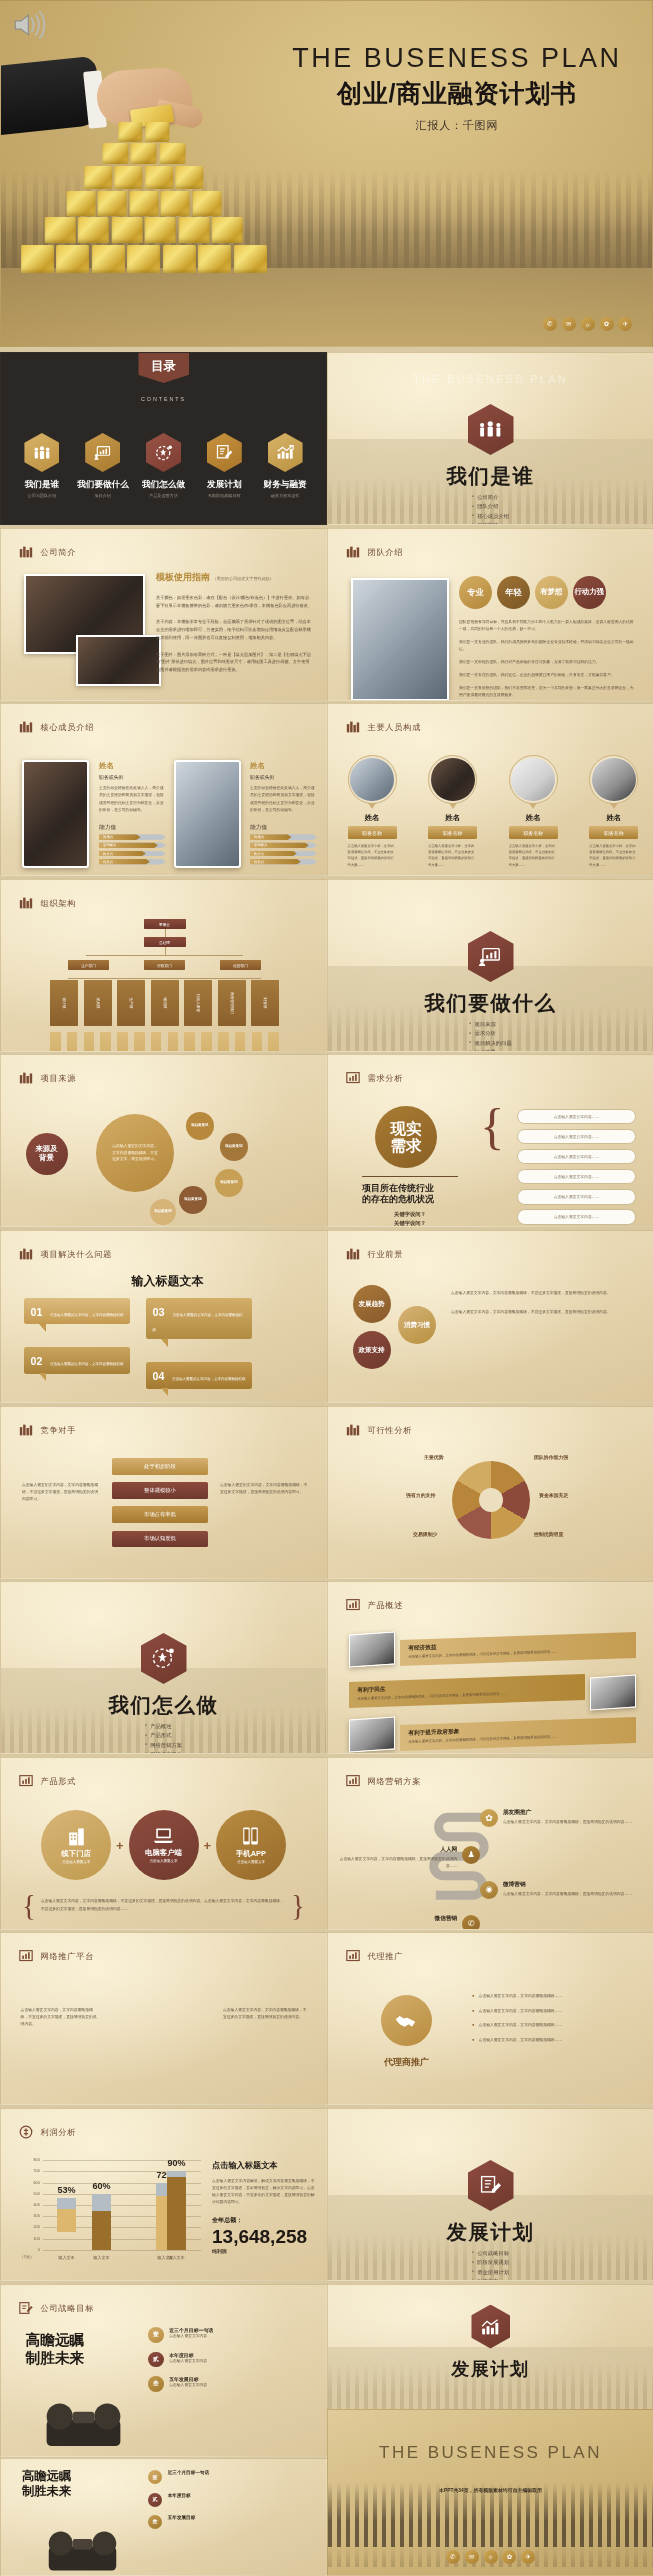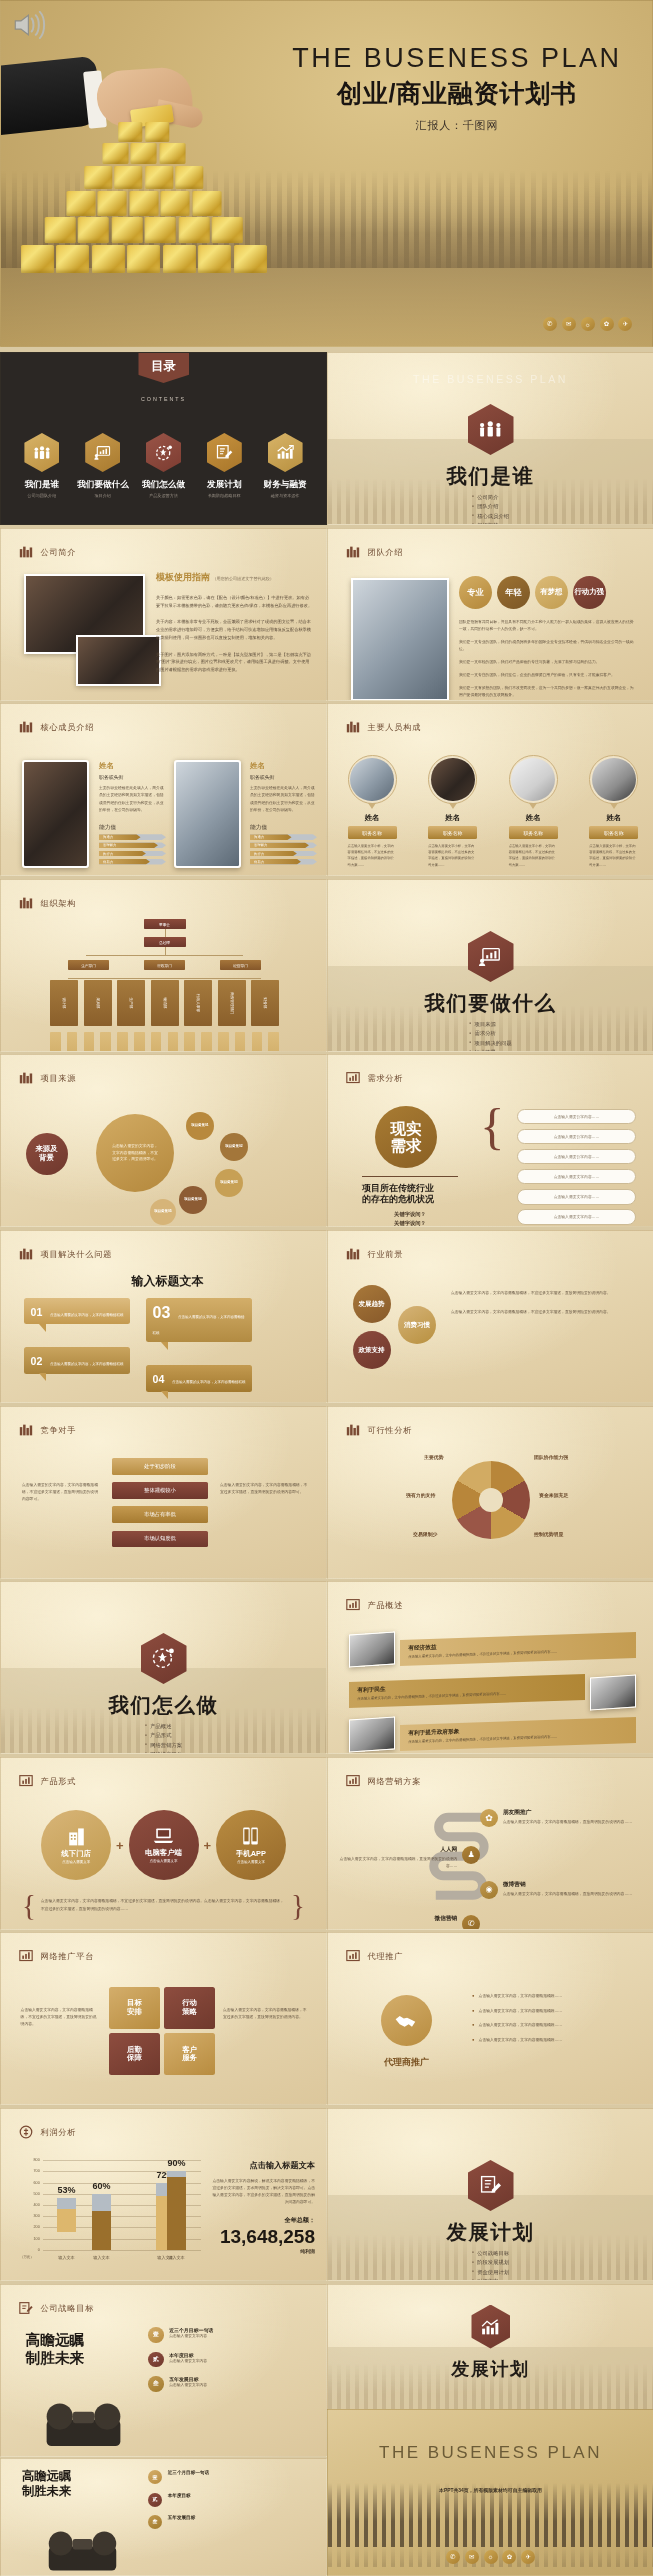--- a/index.html
+++ b/index.html
@@ -771,21 +771,21 @@
         <span style="font-size:10.6px;font-weight:700;">01</span>
         <span style="font-size:3.5px;margin-left:4.1px;">点击输入需要的文字内容，文字内容需概括精练</span>
       </div>
       <div class="bubble" style="padding:5.7px 6.5px;margin-top:23px;background:linear-gradient(180deg,#caa55f,#a9823a);">
         <span style="font-size:10.6px;font-weight:700;">02</span>
         <span style="font-size:3.5px;margin-left:4.1px;">点击输入需要的文字内容，文字内容需概括精练</span>
       </div>
     </div>
     <div style="position:absolute;left:145px;top:67px;width:106px;">
       <div class="bubble" style="padding:5.7px 6.5px;background:linear-gradient(180deg,#d3ae69,#b28b42);">
-        <span style="font-size:16px;font-weight:700;">03</span>
+        <span style="font-size:11px;font-weight:700;">03</span>
         <span style="font-size:3.5px;margin-left:4.1px;">点击输入需要的文字内容，文字内容需概括精练</span>
       </div>
       <div class="bubble" style="padding:5.7px 6.5px;margin-top:23px;background:linear-gradient(180deg,#c39a50,#a2792f);">
         <span style="font-size:10.6px;font-weight:700;">04</span>
         <span style="font-size:3.5px;margin-left:4.1px;">点击输入需要的文字内容，文字内容需概括精练</span>
       </div>
     </div>
   </div>
 
   <div class="slide w-half col-r" style="top:1230px;height:173px;">
@@ -1026,30 +1026,20 @@
         <rect x="1" y="2" width="15" height="12" fill="none" stroke="#7a4a33" stroke-width="1.4"></rect>
         <g fill="#7a4a33">
             <rect x="4" y="8" width="2" height="4"></rect>
             <rect x="7.5" y="6" width="2" height="6"></rect>
             <rect x="11" y="4" width="2" height="8"></rect>
           </g>
       </svg>
       <span class="tx">网络推广平台</span>
     </div>
     <p class="tinyp2" style="position:absolute;left:19.6px;top:74px;width:78px;">点击输入需要文字内容，文字内容需概括精练，不宜过多的文字描述，直接简明扼要的说明内容。</p>
-    <div style="position:absolute;left:108px;top:54px;display:grid;grid-template-columns:51px 51px;grid-gap:4.1px;">
-      <div class="ctag" style="height:42px;background:linear-gradient(150deg,#d4ae6b,#b88c3f);font-size:7.4px;white-space:pre-line;border-radius:2.5px;">目标
-安排</div>
-      <div class="ctag" style="height:42px;background:linear-gradient(150deg,#8e4d3f,#70392d);font-size:7.4px;white-space:pre-line;border-radius:2.5px;">行动
-策略</div>
-      <div class="ctag" style="height:42px;background:linear-gradient(150deg,#8e4d3f,#70392d);font-size:7.4px;white-space:pre-line;border-radius:2.5px;">后勤
-保障</div>
-      <div class="ctag" style="height:42px;background:linear-gradient(150deg,#d4ae6b,#b88c3f);font-size:7.4px;white-space:pre-line;border-radius:2.5px;">客户
-服务</div>
-    </div>
     <p class="tinyp2" style="position:absolute;left:222px;top:74px;width:85px;">点击输入需要文字内容，文字内容需概括精练，不宜过多的文字描述，直接简明扼要的说明内容。</p>
   </div>
 
   <div class="slide w-half col-r" style="top:1932px;height:173px;">
     <div class="sec-head">
       <svg class="ic" viewBox="0 0 17 17">
         <rect x="1" y="2" width="15" height="12" fill="none" stroke="#7a4a33" stroke-width="1.4"></rect>
         <g fill="#7a4a33">
             <rect x="4" y="8" width="2" height="4"></rect>
             <rect x="7.5" y="6" width="2" height="6"></rect>
@@ -1081,21 +1071,21 @@
         <span style="color:#8a5e2c;font-size:4.1px;">●</span>
         <p class="tinyp2" style="flex:1;">点击输入需要文字内容，文字内容需概括精练……</p>
       </div>
       <div style="display:flex;gap:4.1px;">
         <span style="color:#8a5e2c;font-size:4.1px;">●</span>
         <p class="tinyp2" style="flex:1;">点击输入需要文字内容，文字内容需概括精练……</p>
       </div>
     </div>
   </div>
 
-  <div class="slide w-half" style="left:0;top:2108px;height:173px;text-align:right;">
+  <div class="slide w-half" style="left:0;top:2108px;height:173px;">
     <div class="sec-head">
       <svg class="ic" viewBox="0 0 17 17">
         <circle cx="8.5" cy="8.5" r="7" fill="none" stroke="#7a4a33" stroke-width="1.5"></circle>
         <path d="M8.5 4v9M6 6.5h5M6 10.5h5" stroke="#7a4a33" stroke-width="1.3"></path>
       </svg>
       <span class="tx">利润分析</span>
     </div>
 
     <div class="chart" style="left:42px;top:51px;width:158px;height:90px;">
       <div class="grid-line" style="top:0;">

